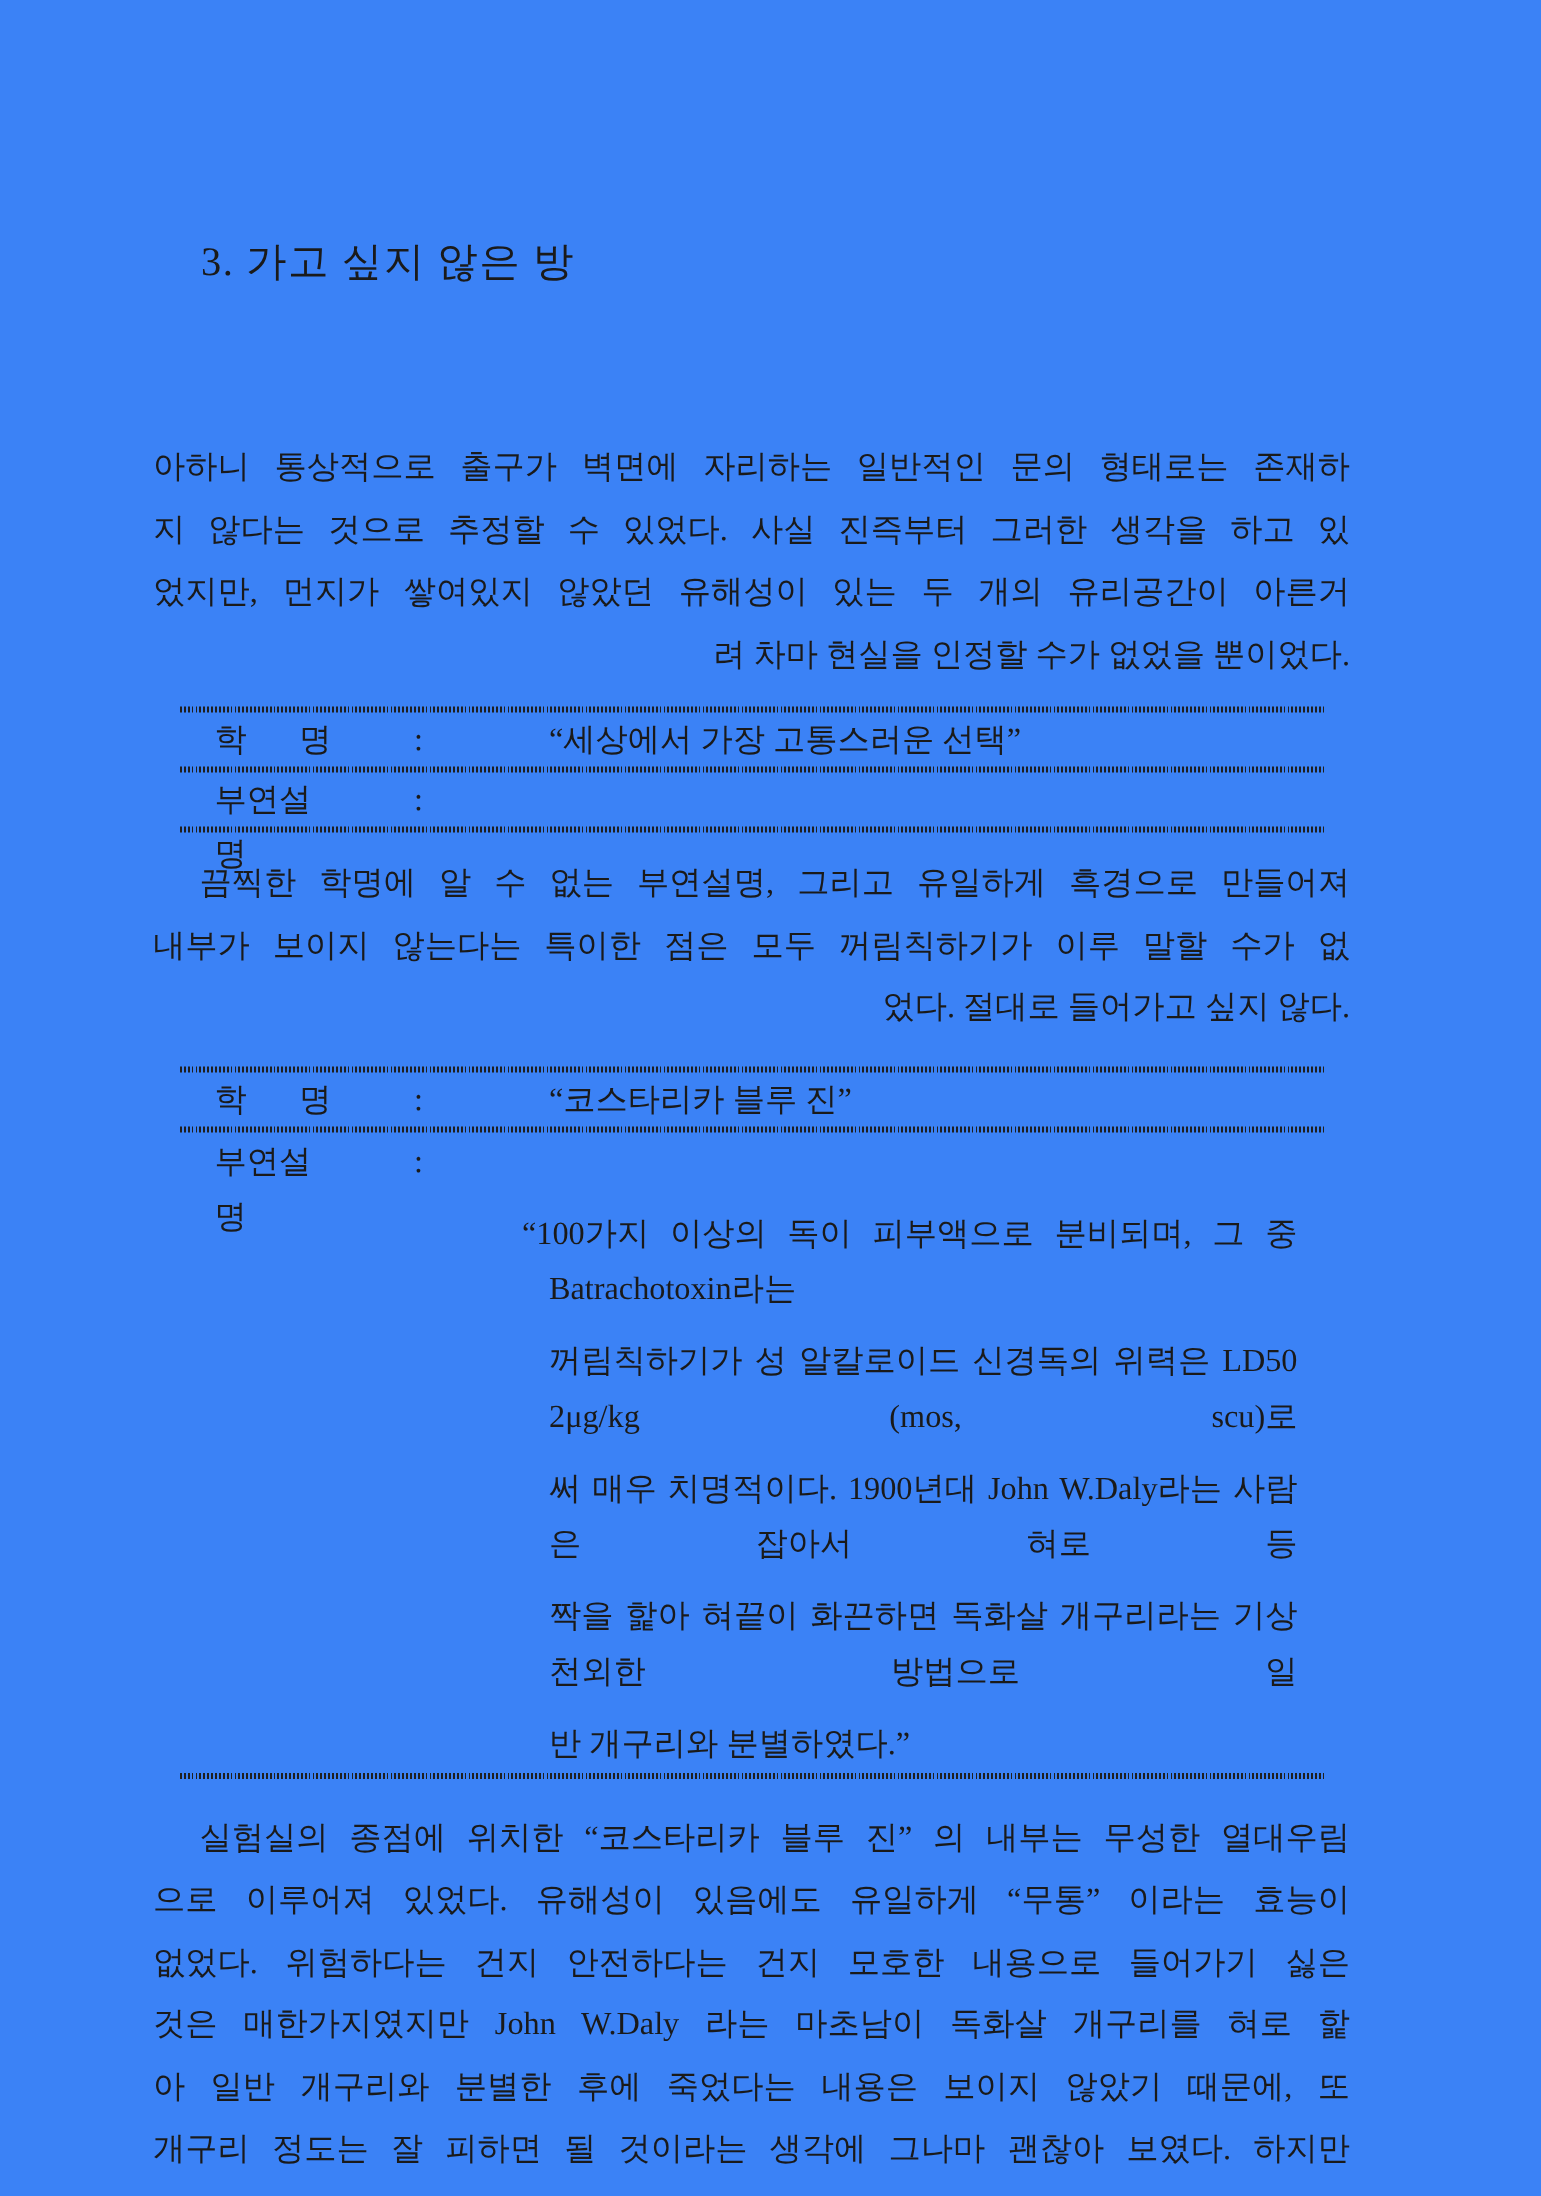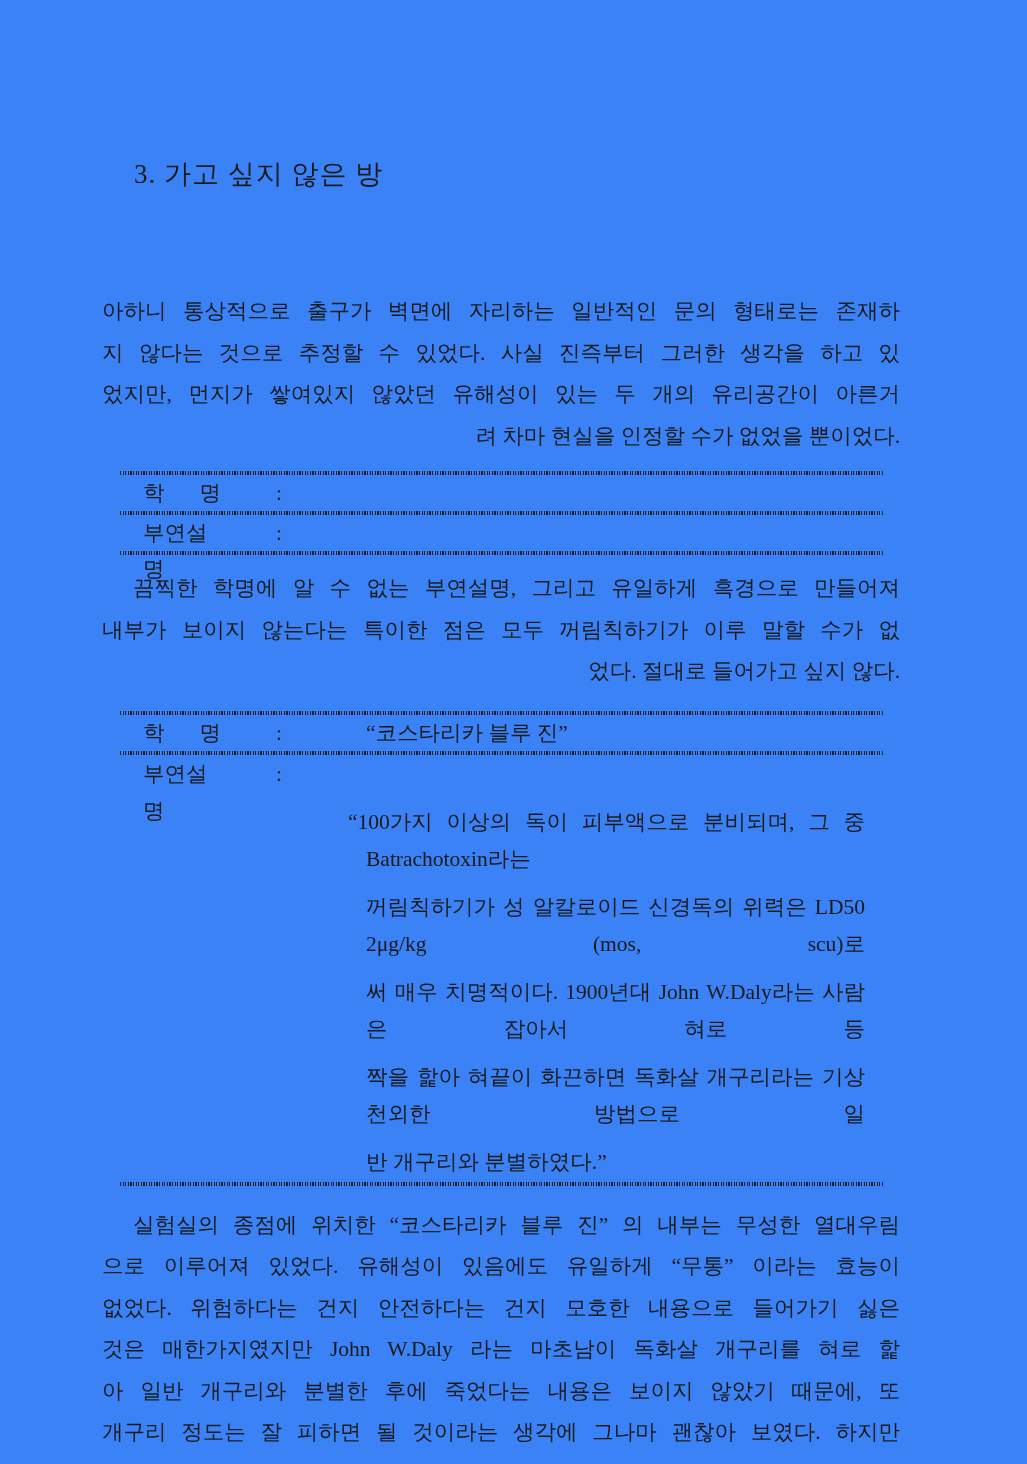--- a/index.html
+++ b/index.html
@@ -102,20 +102,23 @@
       <div class="line jl">지 않다는 것으로 추정할 수 있었다. 사실 진즉부터 그러한 생각을 하고 있</div>
       <div class="line jl">었지만, 먼지가 쌓여있지 않았던 유해성이 있는 두 개의 유리공간이 아른거</div>
       <div class="line">려 차마 현실을 인정할 수가 없었을 뿐이었다.</div>
     </div>
 
     <div class="spec-table t1">
       <div class="hline"></div>
       <div class="trow single">
         <div class="tlabel">학 명</div>
         <div class="tcolon">:</div>
+        <div class="tvalue">
+          <span>“세상에서 가장 고통스러운 선택”</span>
+        </div>
       </div>
       <div class="hline"></div>
       <div class="trow single">
         <div class="tlabel">부연설명</div>
         <div class="tcolon">:</div>
       </div>
       <div class="hline"></div>
     </div>
 
     <div class="para p2">

